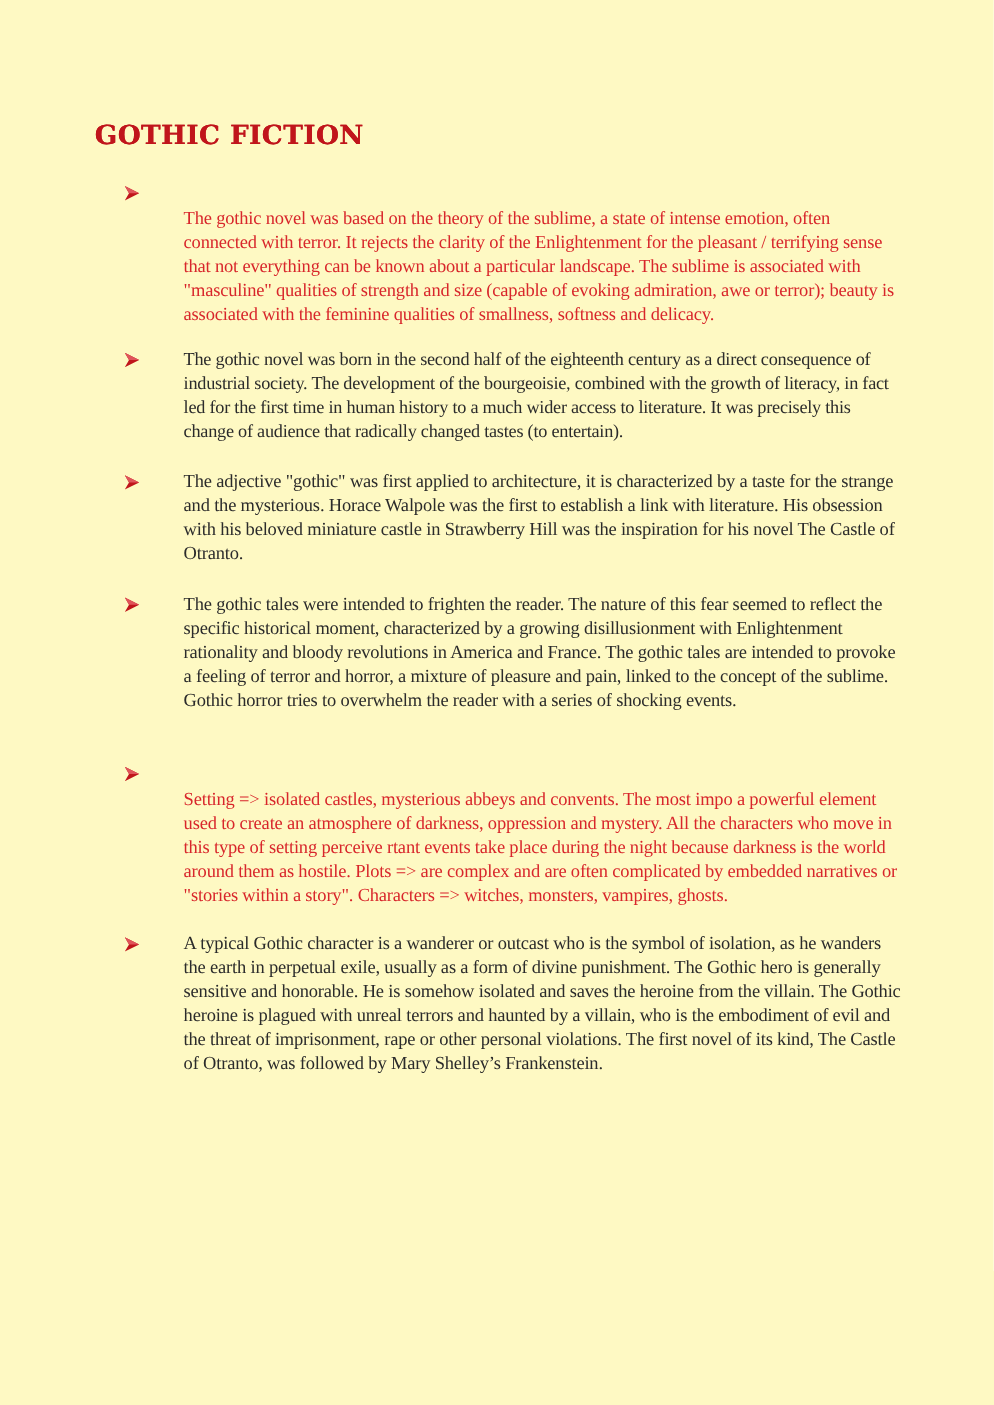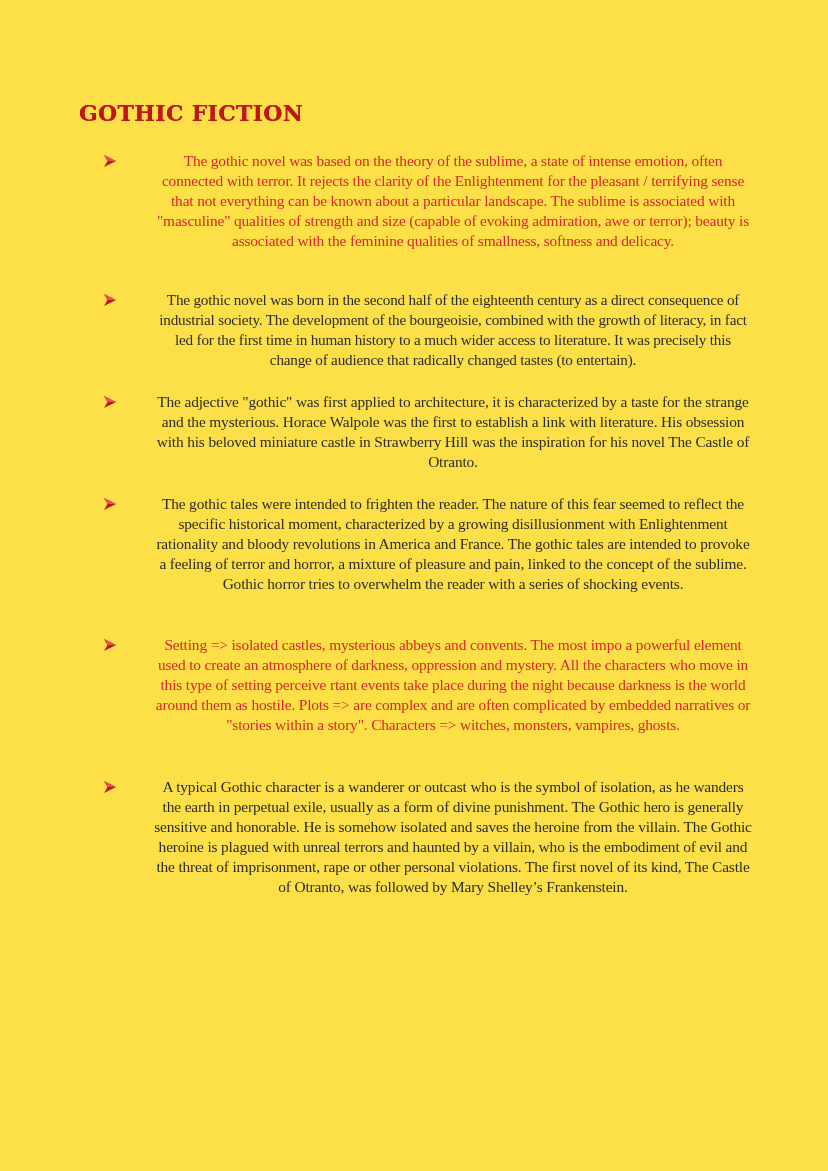--- a/index.html
+++ b/index.html
@@ -13,22 +13,21 @@
       position: relative;
       overflow: hidden;
       font-family: "Liberation Serif", "DejaVu Serif", serif;
     }
     .page {
       position: absolute;
       left: 0;
       top: 0;
       width: 828px;
       height: 1171px;
-      background: #fde047;
-      text-align: center;
+      background: #fef9c3;
     }
     .title {
       position: absolute;
       left: 79px;
       top: 97px;
       margin: 0;
       font-family: "DejaVu Serif", "Liberation Serif", serif;
       font-weight: bold;
       font-size: 22px;
       letter-spacing: 0.3px;
@@ -63,21 +62,21 @@
     }
     .text {
       position: absolute;
       left: 153px;
       width: 600px;
       font-size: 15.4px;
       line-height: 20.1px;
       color: #333333;
       letter-spacing: -0.15px;
     }
-    .text.red { color: #d8262b; }
+    .text.red { color: #d8262b; margin-top: 22px; }
     .text.dark { color: #2b2b2b; }
     .text.italic { font-size: 15.2px; letter-spacing: -0.2px; }
   </style>
 </head>
 <body>
 
 <div class="page">
 
   <h1 class="title">Gothic Fiction</h1>
 

